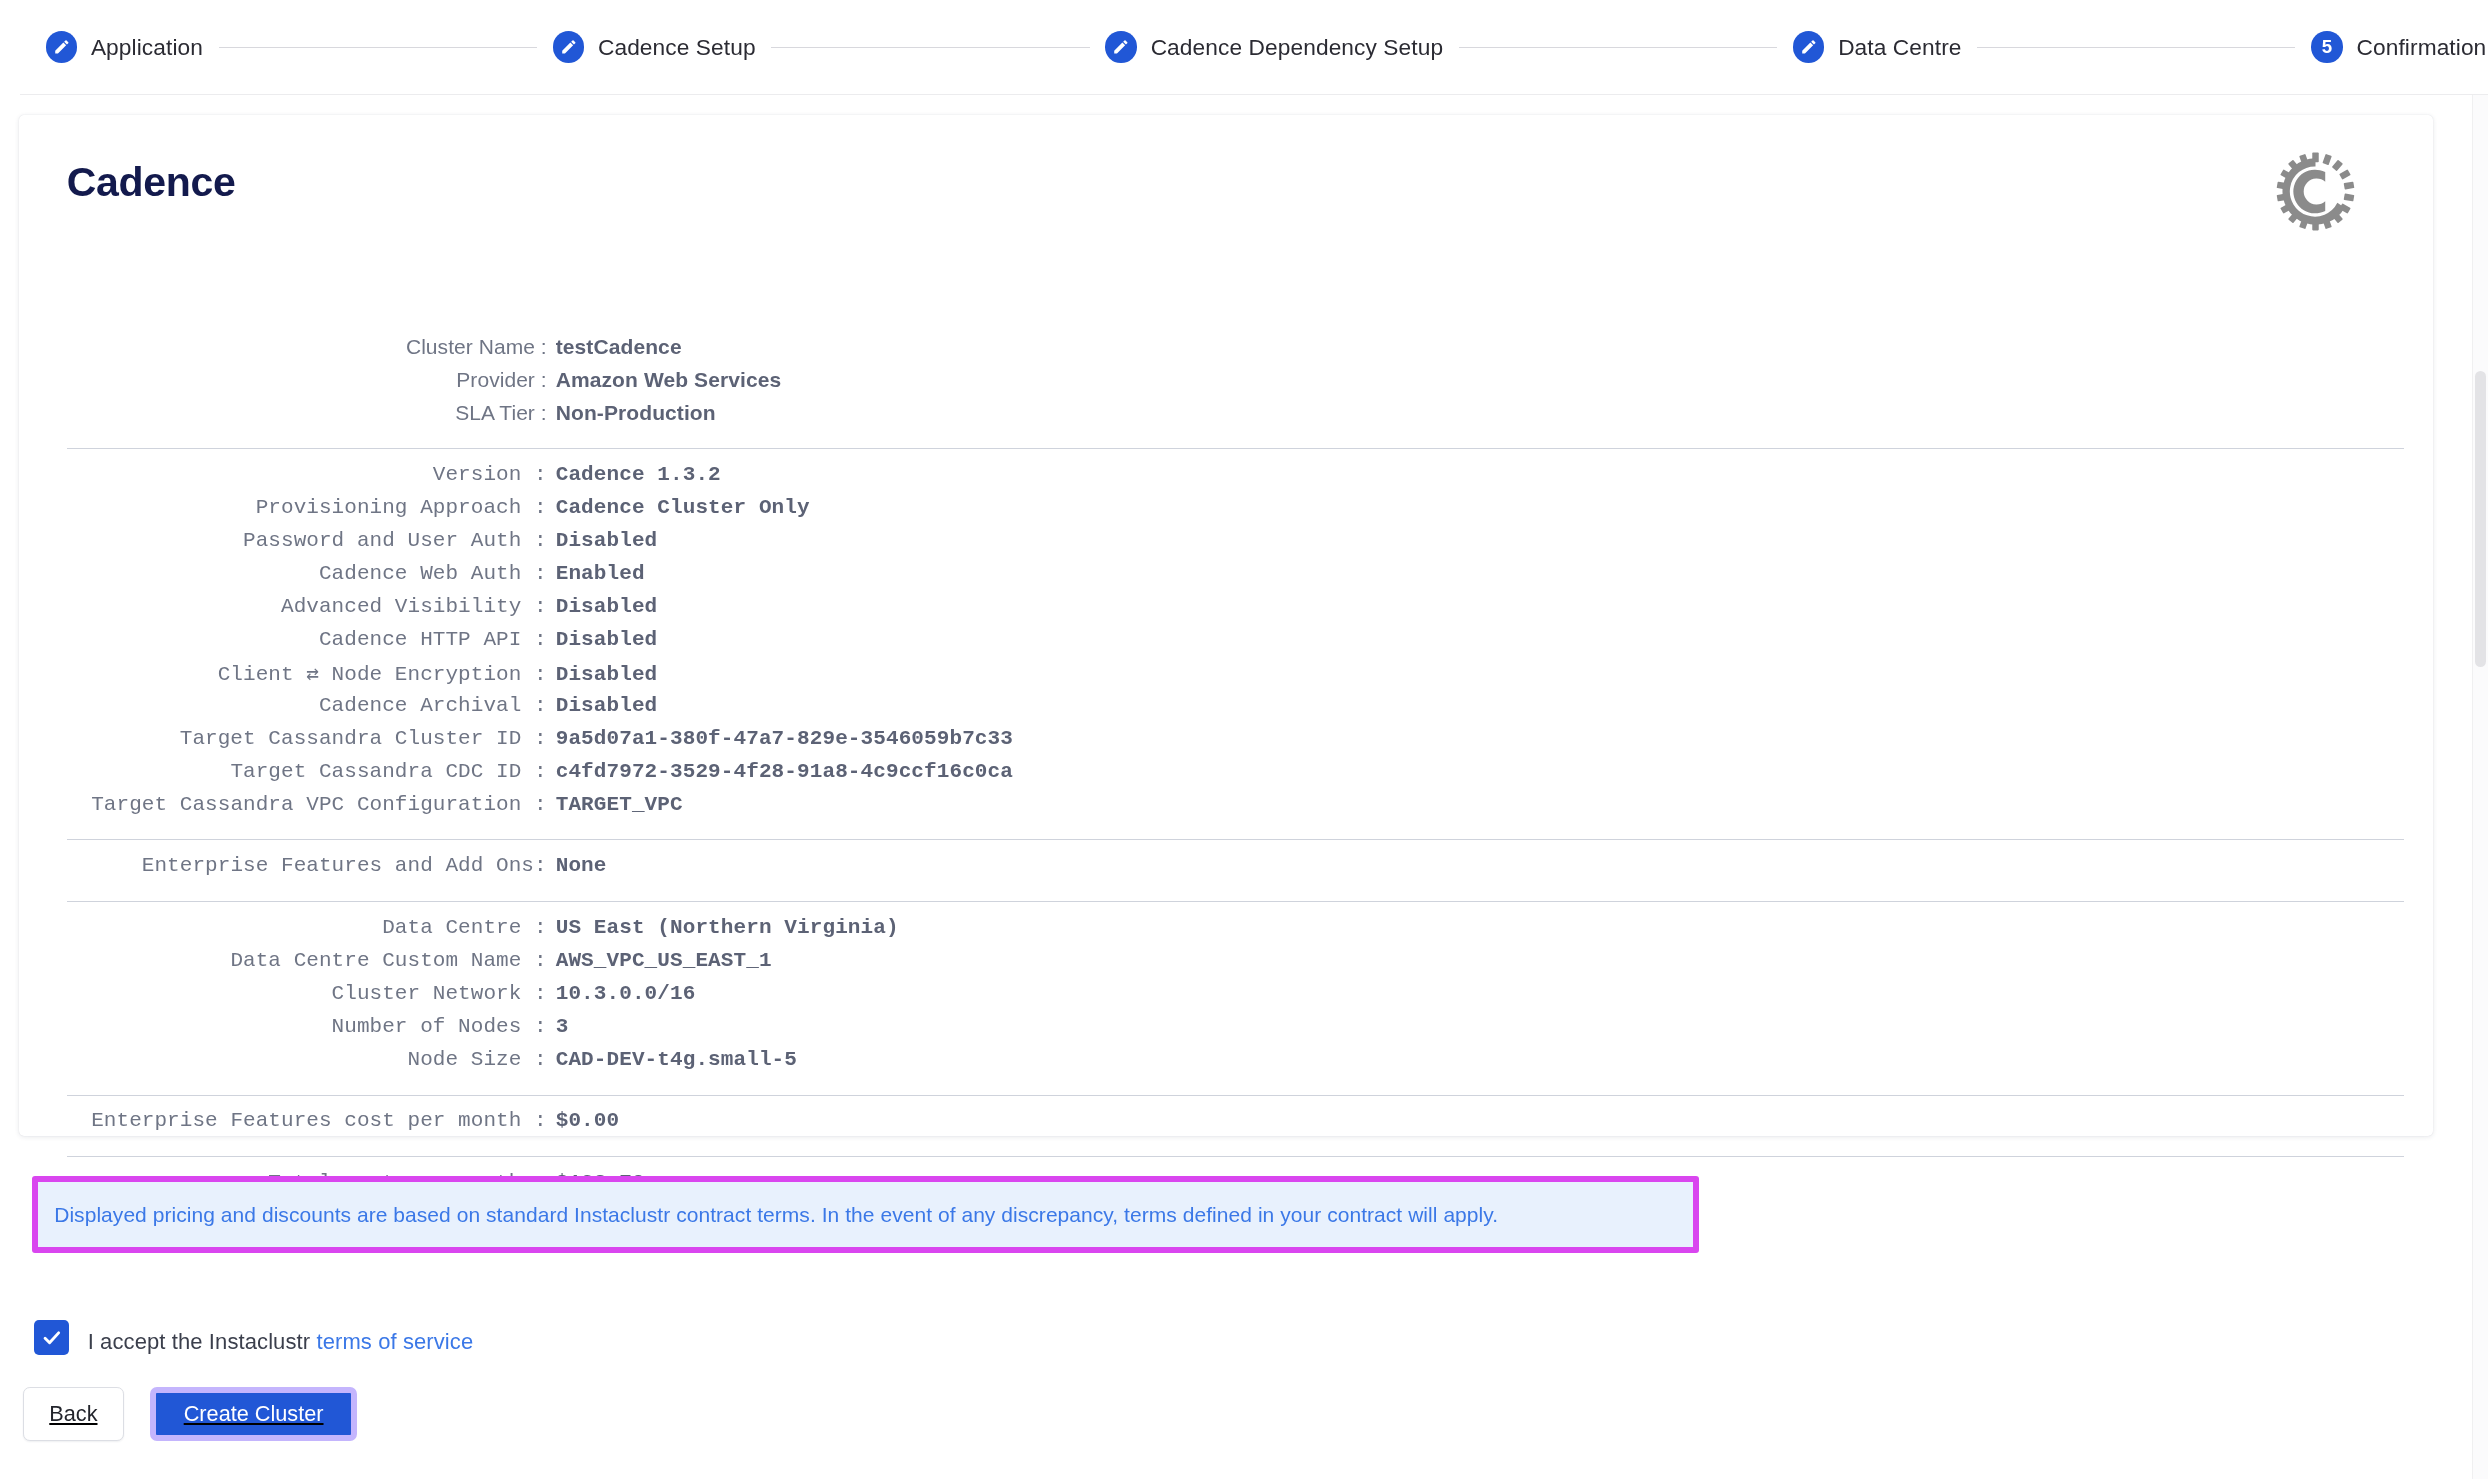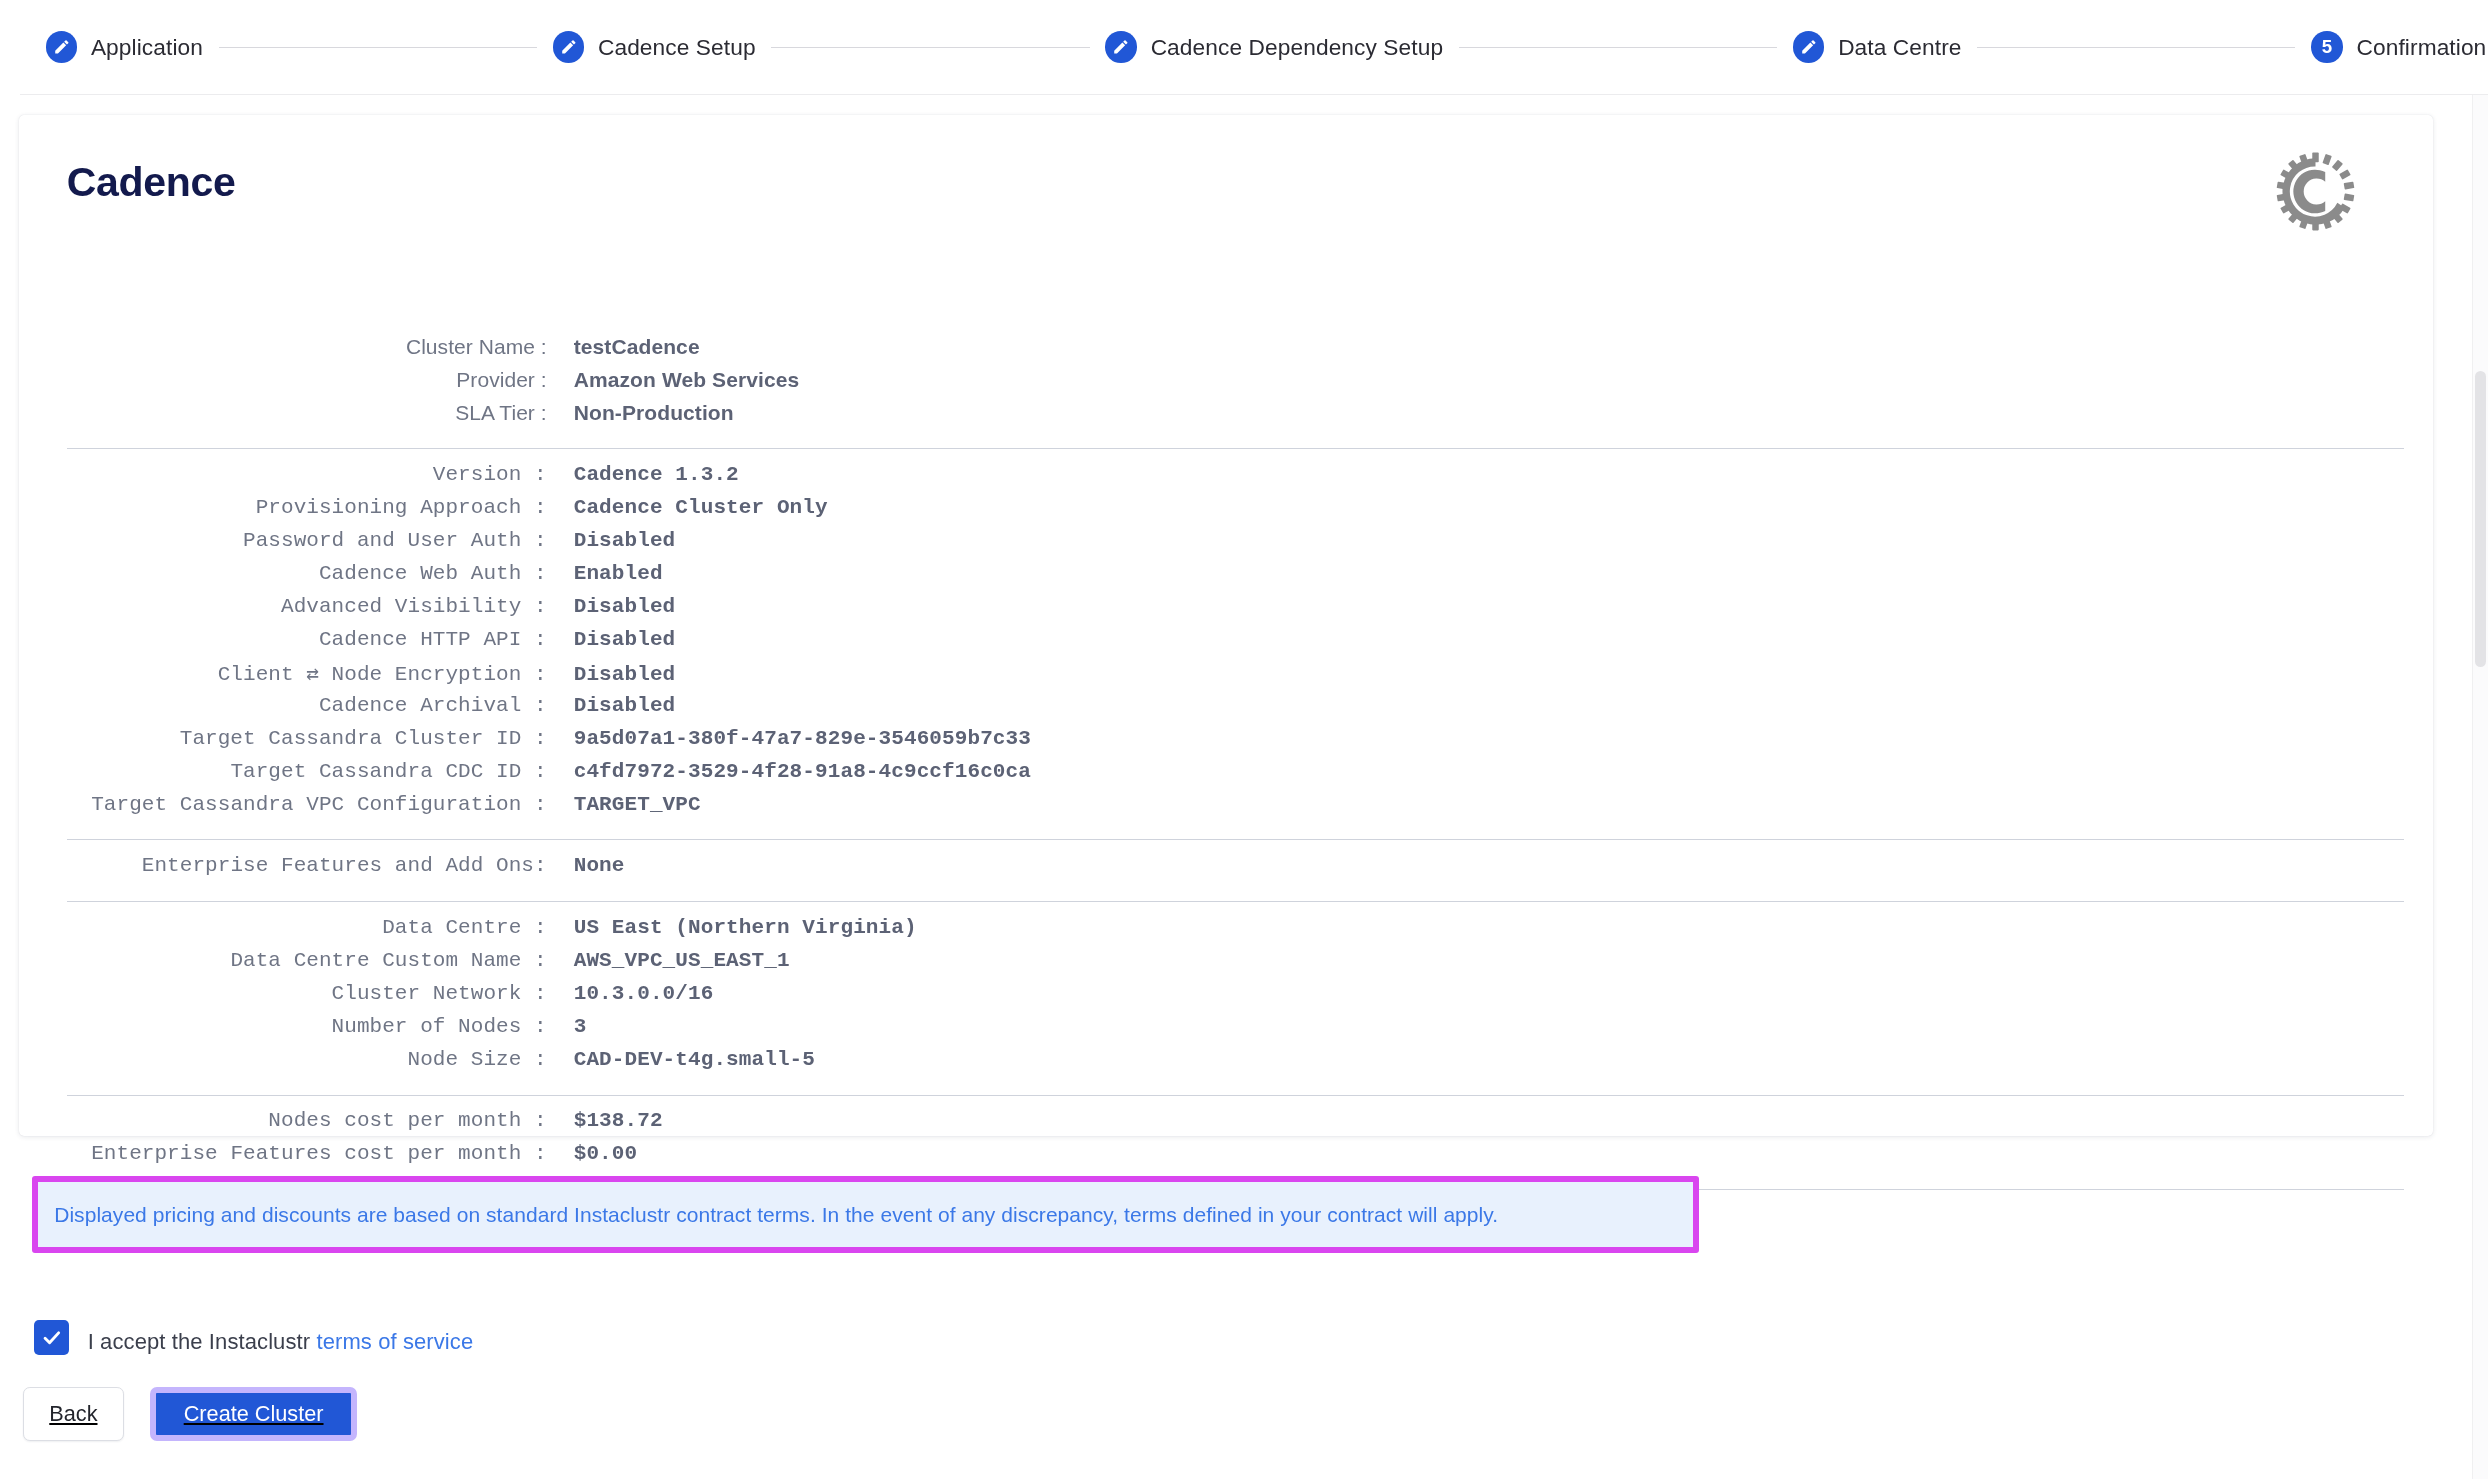--- a/index.html
+++ b/index.html
@@ -112,21 +112,21 @@
   .row-label {
     width: 480px;
     flex: 0 0 480px;
     text-align: right;
     font-size: 21px;
     color: #6f7585;
     white-space: nowrap;
     letter-spacing: 0.05px;
   }
   .row-value {
-    margin-left: 27px;
+    margin-left: 9px;
     font-size: 21px;
     font-weight: 700;
     color: #5c6275;
     white-space: nowrap;
     letter-spacing: 0.1px;
   }
 
   
   .notice {
     position: absolute;
@@ -412,24 +412,20 @@
         <span class="row-value">3</span>
       </div>
       <div class="row">
         <span class="row-label">Node Size :</span>
         <span class="row-value">CAD-DEV-t4g.small-5</span>
       </div>
     </div>
 
     <div class="group pad-top pad-bot">
       <div class="row">
-        <span class="row-label">Nodes cost per month :</span>
-        <span class="row-value">$138.72</span>
-      </div>
-      <div class="row">
         <span class="row-label">Enterprise Features cost per month :</span>
         <span class="row-value">$0.00</span>
       </div>
     </div>
 
     <div class="group pad-top pad-bot">
       <div class="row">
         <span class="row-label">Total cost per month :</span>
         <span class="row-value">$138.72</span>
       </div>

